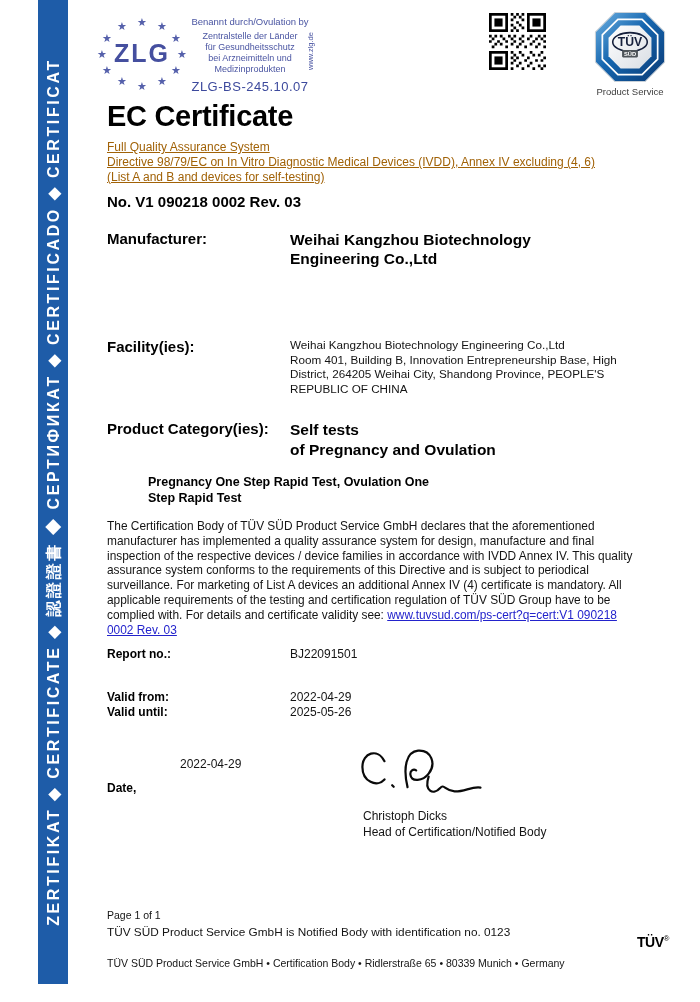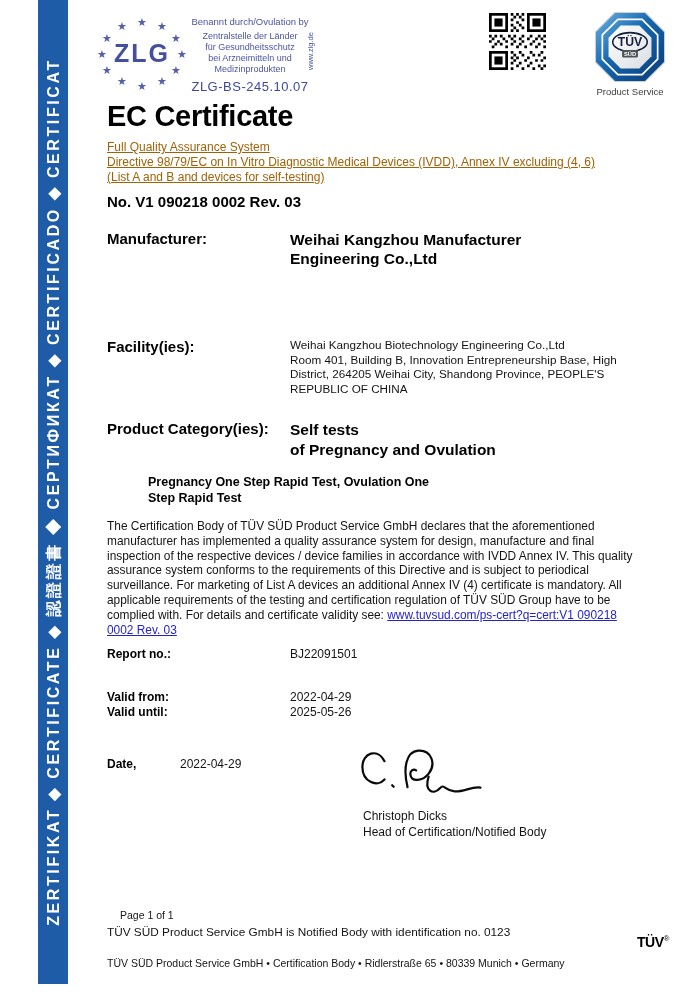--- a/index.html
+++ b/index.html
@@ -64,26 +64,26 @@
   .model-val div { font-size:12.5px; font-weight:bold; line-height:16px; color:#000;padding-left:41px; }
   .row-manufacturer { top:230px; } .row-facility { top:338px; }
   .row-category { top:420px; } .row-models { top:474px; }
   .row-report { top:647px; } .row-validfrom { top:690px; } .row-validuntil { top:705px; }
   .val-sm { font-size:12px; color:#141414; }
 
   .declaration { top:519px; width:533px; font-size:11.9px; line-height:14.8px; color:#141414; }
   .declaration a { color:#2323cc; text-decoration:underline; cursor:pointer; }
 
   .row-date { top:757px; width:300px; }
-  .row-date .lbl { width:73px; flex:0 0 73px; }
+  .row-date .lbl { width:73px; flex:0 0 73px;margin-top:24px; }
 
   .signature { position:absolute; left:350px; top:742px; width:140px; height:72px; }
   .signatory { position:absolute; left:363px; top:809px; font-size:12px; line-height:15.5px; color:#141414; }
 
-  .footer-page { top:909px; font-size:10.5px; color:#141414;margin-left:13px; }
+  .footer-page { top:909px; font-size:10.5px; color:#141414; }
   .footer-nb { top:925px; font-size:11.8px; color:#141414; }
   .footer-addr { top:957px; font-size:10.5px; color:#141414; }
   .tuv-mark { position:absolute; left:637px; top:934px; font-size:14px; font-weight:bold; color:#000; letter-spacing:-0.5px; }
   .tuv-mark sup { font-size:8px; font-weight:normal; }
 </style>
 </head>
 <body>
 
 <div class="side-band"></div>
 <div class="band-text">ZERTIFIKAT ◆ CERTIFICATE ◆ 認證證書 ◆ СЕРТИФИКАТ ◆ CERTIFICADO ◆ CERTIFICAT</div>
@@ -162,21 +162,21 @@
     <div>Directive 98/79/EC on In Vitro Diagnostic Medical Devices (IVDD), Annex IV excluding (4, 6)</div>
     <div>(List A and B and devices for self-testing)</div>
   </div>
 
   <div class="abs cert-no">No. V1 090218 0002 Rev. 03</div>
 
   <div class="abs row row-manufacturer">
     <div class="lbl lbl-lg">Manufacturer:</div>
     <div class="val">
       <div class="mfr-name">
-        <div>Weihai Kangzhou Manufacturer</div>
+        <div>Weihai Kangzhou Biotechnology</div>
         <div>Engineering Co.,Ltd</div>
       </div>
     </div>
   </div>
 
   <div class="abs row row-facility">
     <div class="lbl lbl-lg">Facility(ies):</div>
     <div class="val fac">
       <div>Weihai Kangzhou Biotechnology Engineering Co.,Ltd</div>
       <div>Room 401, Building B, Innovation Entrepreneurship Base, High</div>

